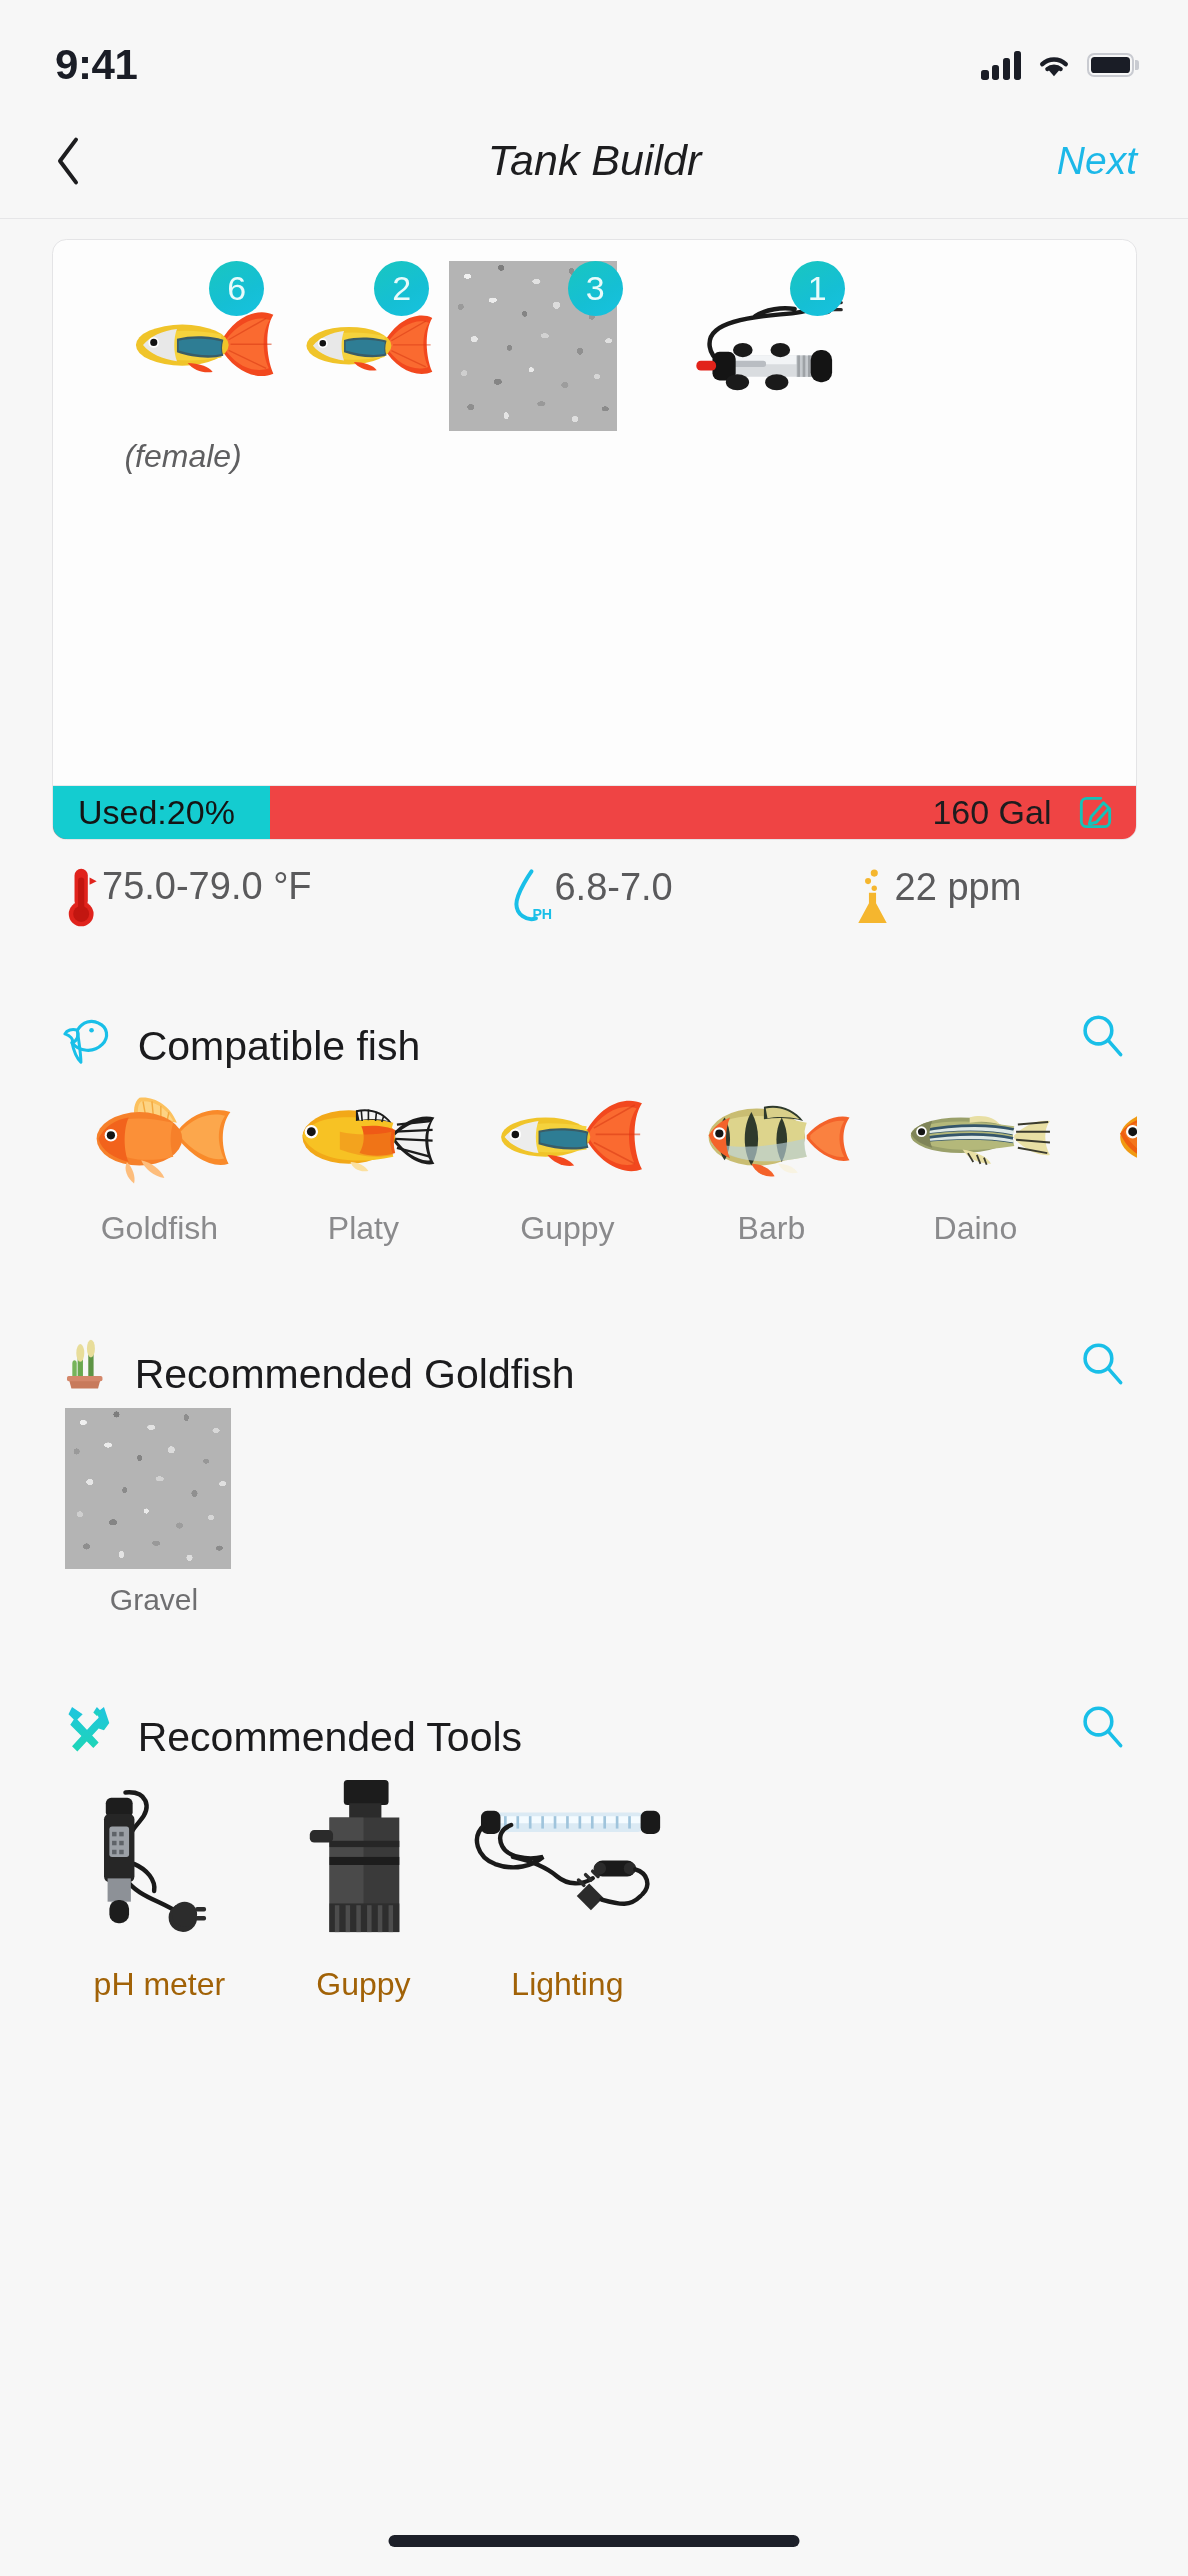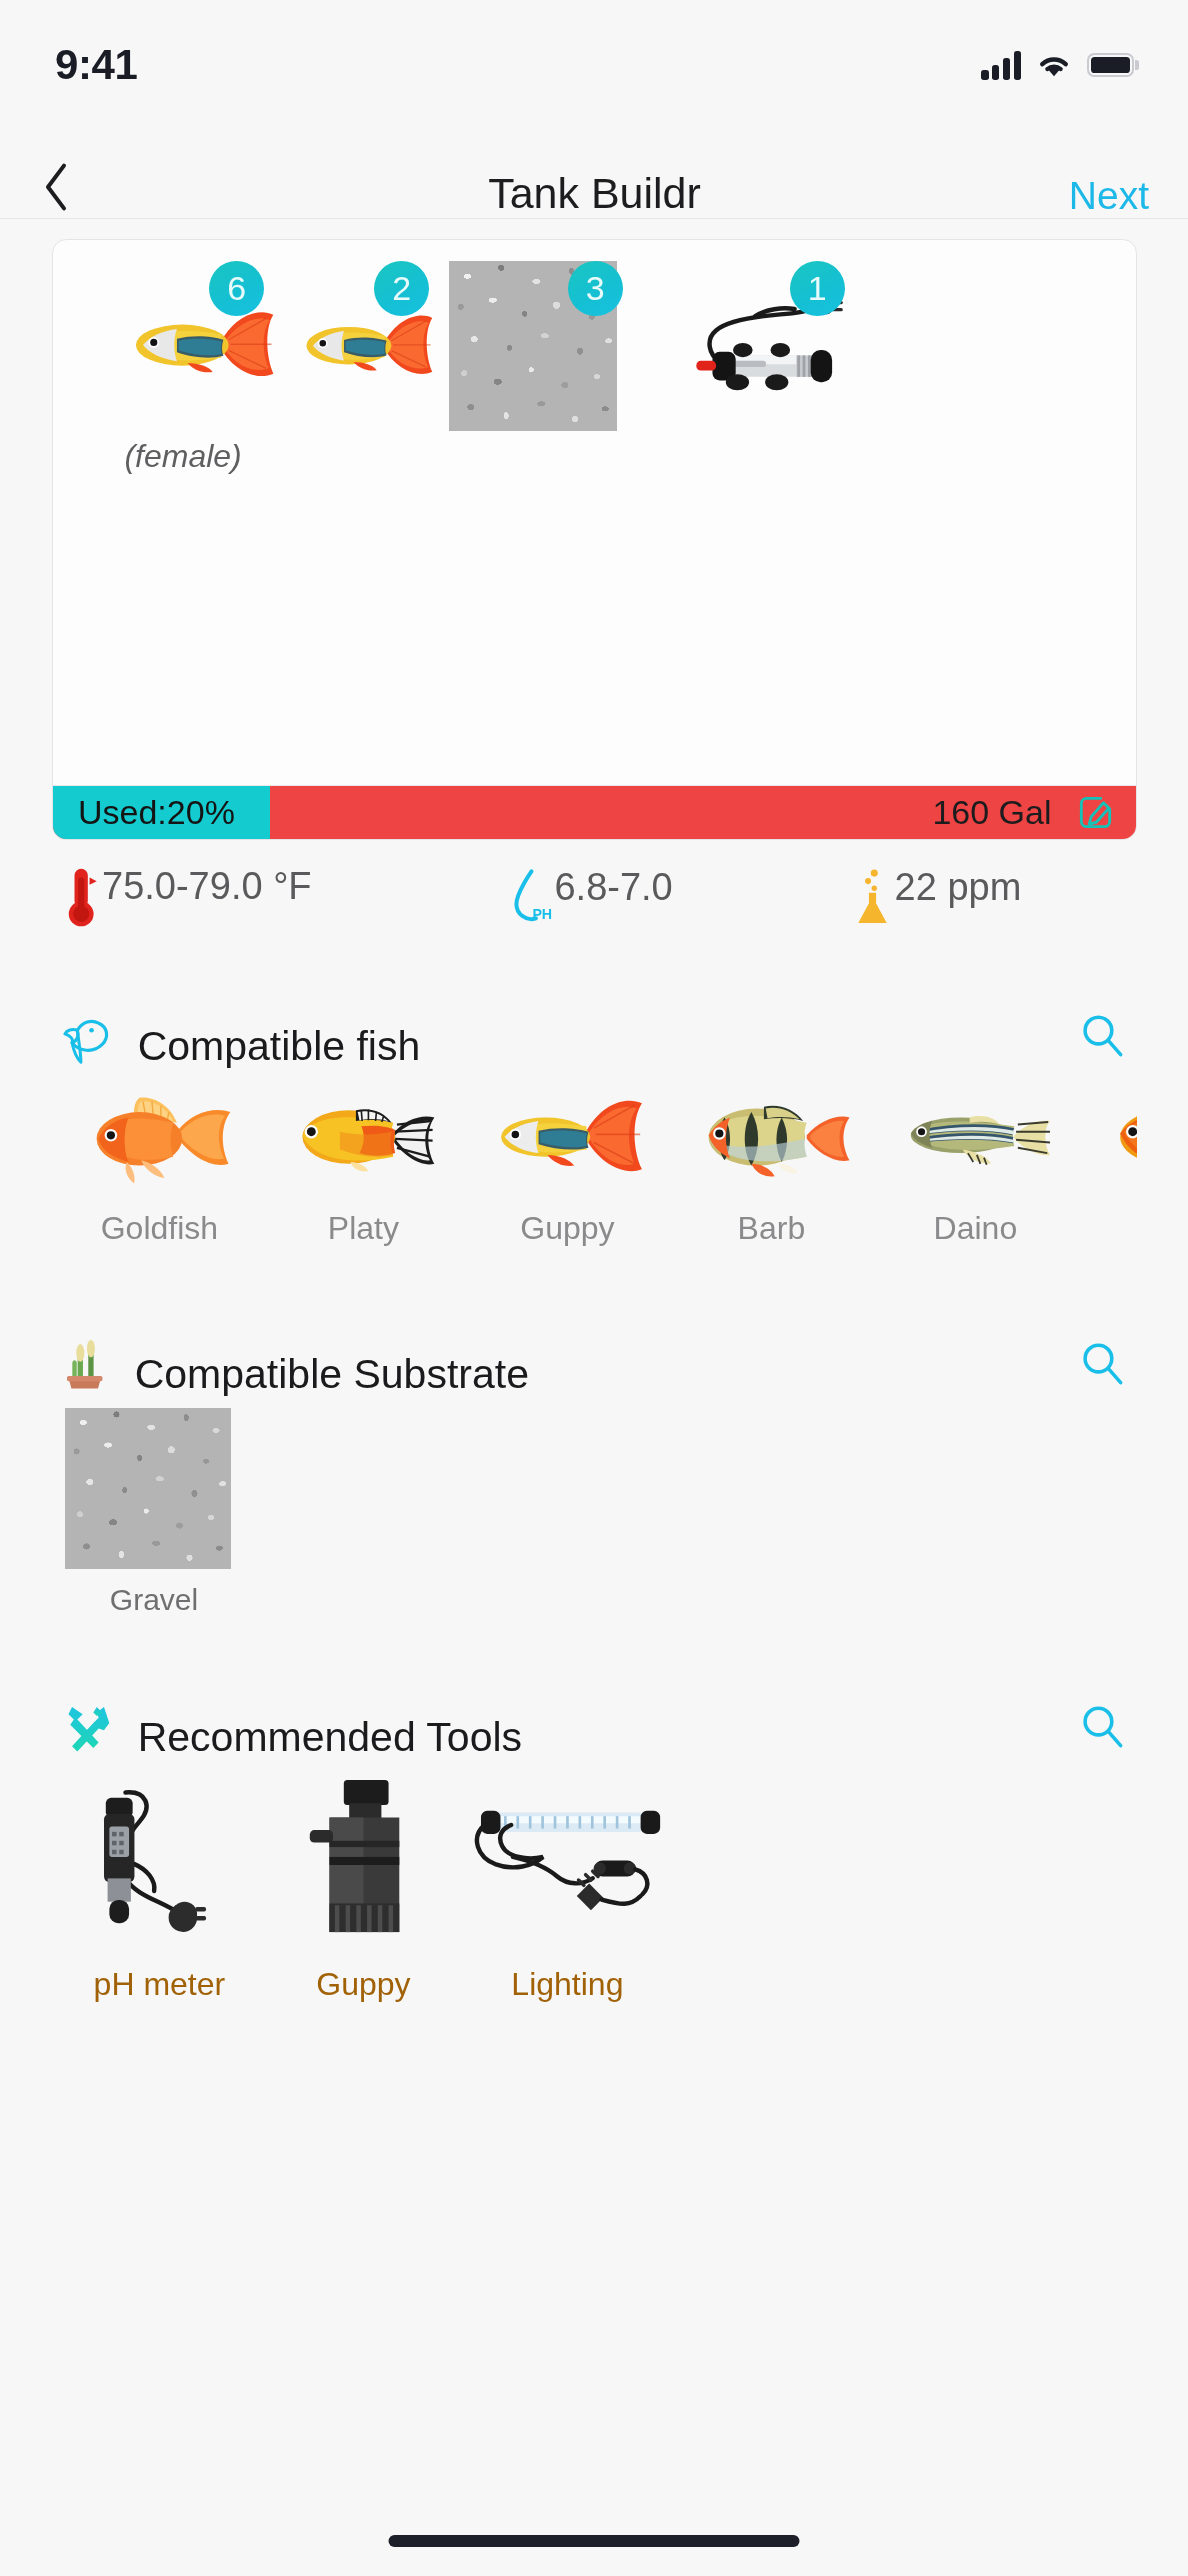--- a/index.html
+++ b/index.html
@@ -30,22 +30,22 @@
   }
   .batt::after {
     content:""; position:absolute; right:-7.2px; top:50%; transform:translateY(-50%);
     width:4.5px; height:9.8px; background:#c9cbd1;
     border-radius:0 2.7px 2.7px 0;
   }
   .batt span { display:block; width:100%; height:100%; background:#1a1d26; border-radius:3.6px; }
 
   
   .navbar {
-    height:116px; display:flex; align-items:flex-end; position:relative;
-    padding:0 40px; border-bottom:0.9px solid #e6e6e8;
+    height:116px; display:flex; align-items:center; position:relative;
+    padding:0 52px; border-bottom:0.9px solid #e6e6e8;font-style:italic;
   }
   .nav-back { width:54px; height:63px; display:flex; align-items:center; }
   .nav-title {
     position:absolute; left:0; right:0; text-align:center;
     font-size:43px; color:#1d1d1f; font-weight:400; pointer-events:none;
   }
   .nav-next {
     margin-left:auto; font-size:39px; color:#1cb8e8; z-index:2;
   }
 
@@ -483,21 +483,21 @@
   <div class="sec-head">
     <svg width="47" height="55" viewBox="0 0 52 62">
       <path d="M16 48 V22 C16 16 22 16 22 22 V48 Z" fill="#6aa84f"></path>
       <path d="M28 48 V16 C28 10 34 10 34 16 V48 Z" fill="#5d9444"></path>
       <path d="M10 48 V30 C10 25 15 25 15 30 V48 Z" fill="#76b45a"></path>
       <ellipse cx="19" cy="18" rx="4.5" ry="10" fill="#e8dd9a"></ellipse>
       <ellipse cx="31" cy="13" rx="4.5" ry="10" fill="#e8dd9a"></ellipse>
       <path d="M6 47 H42 L39 58 H9 Z" fill="#c87a5b"></path>
       <rect x="4" y="44" width="40" height="6" rx="2" fill="#d4876a"></rect>
     </svg>
-    <div class="sec-title">Compatible Substrate</div>
+    <div class="sec-title">Recommended Goldfish</div>
     <div class="sec-search">
       <svg width="48" height="48" viewBox="0 0 54 54">
         <circle cx="23" cy="22" r="15" stroke="#19bfe8" stroke-width="4" fill="none"></circle>
         <path d="M34 33 L48 49" stroke="#19bfe8" stroke-width="4" stroke-linecap="round"></path>
       </svg>
     </div>
   </div>
 
   <div class="hscroll" style="padding-left:12.5px;">
     <div class="sub-cell">

